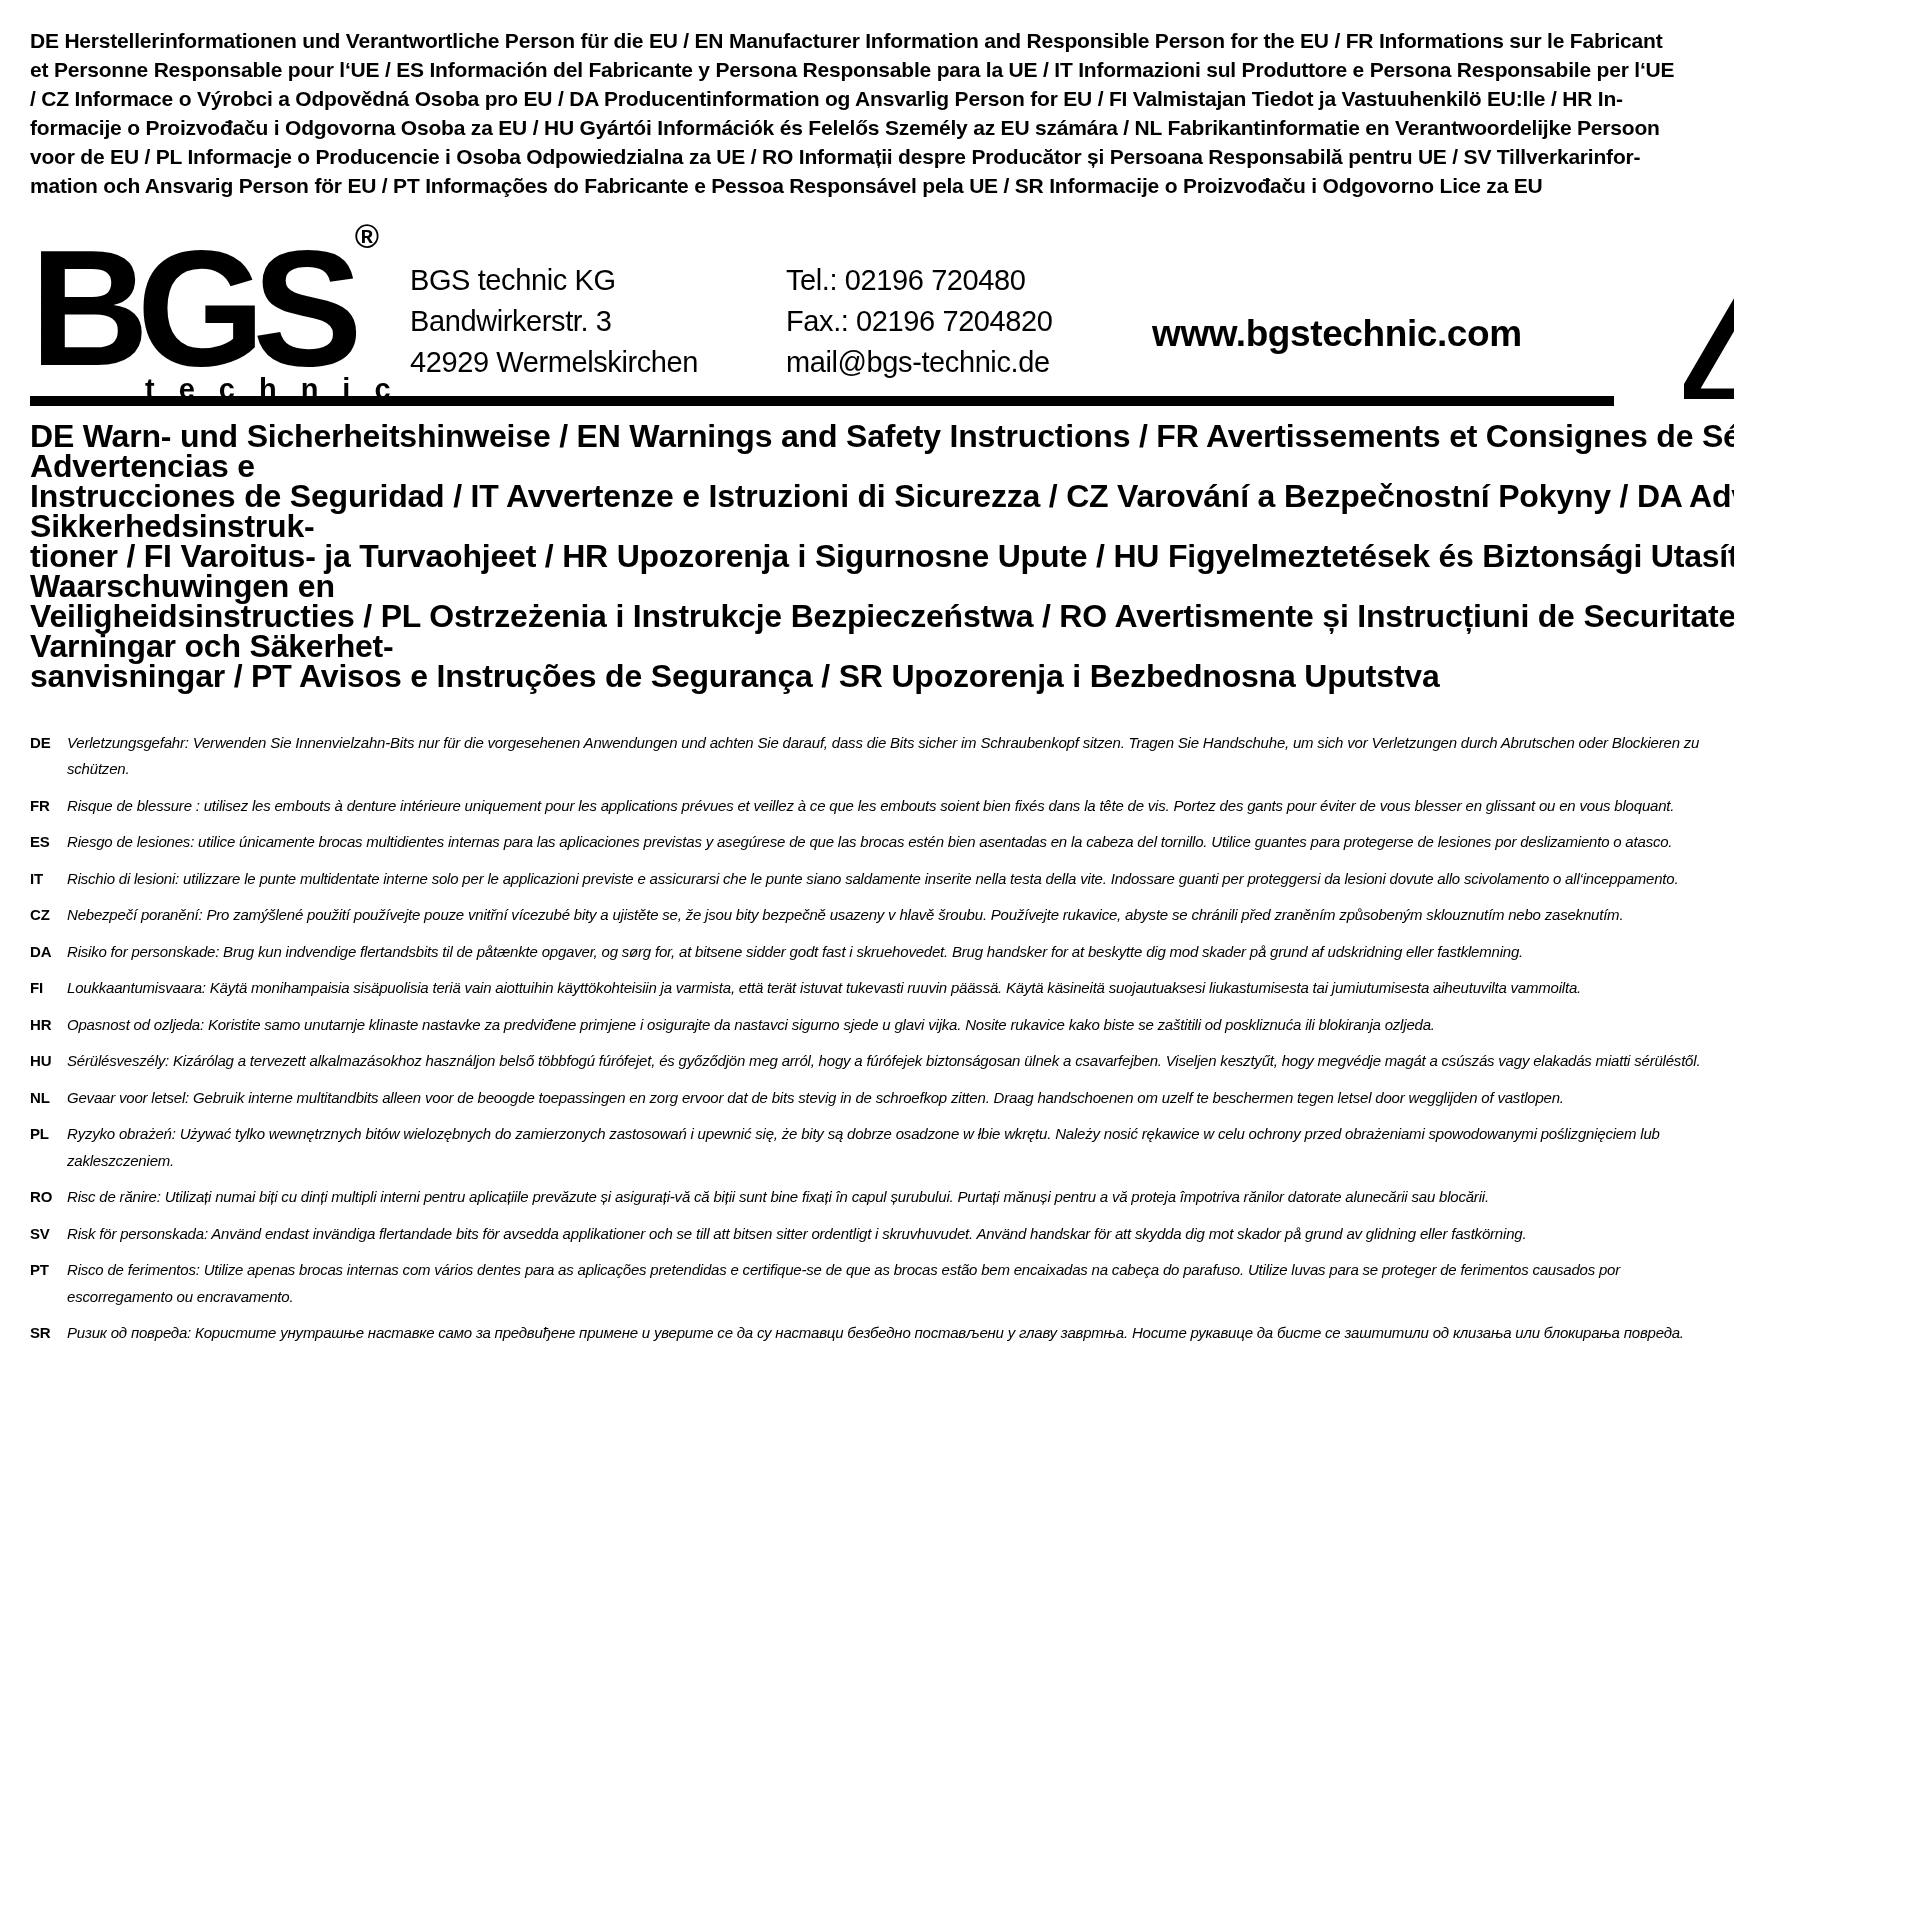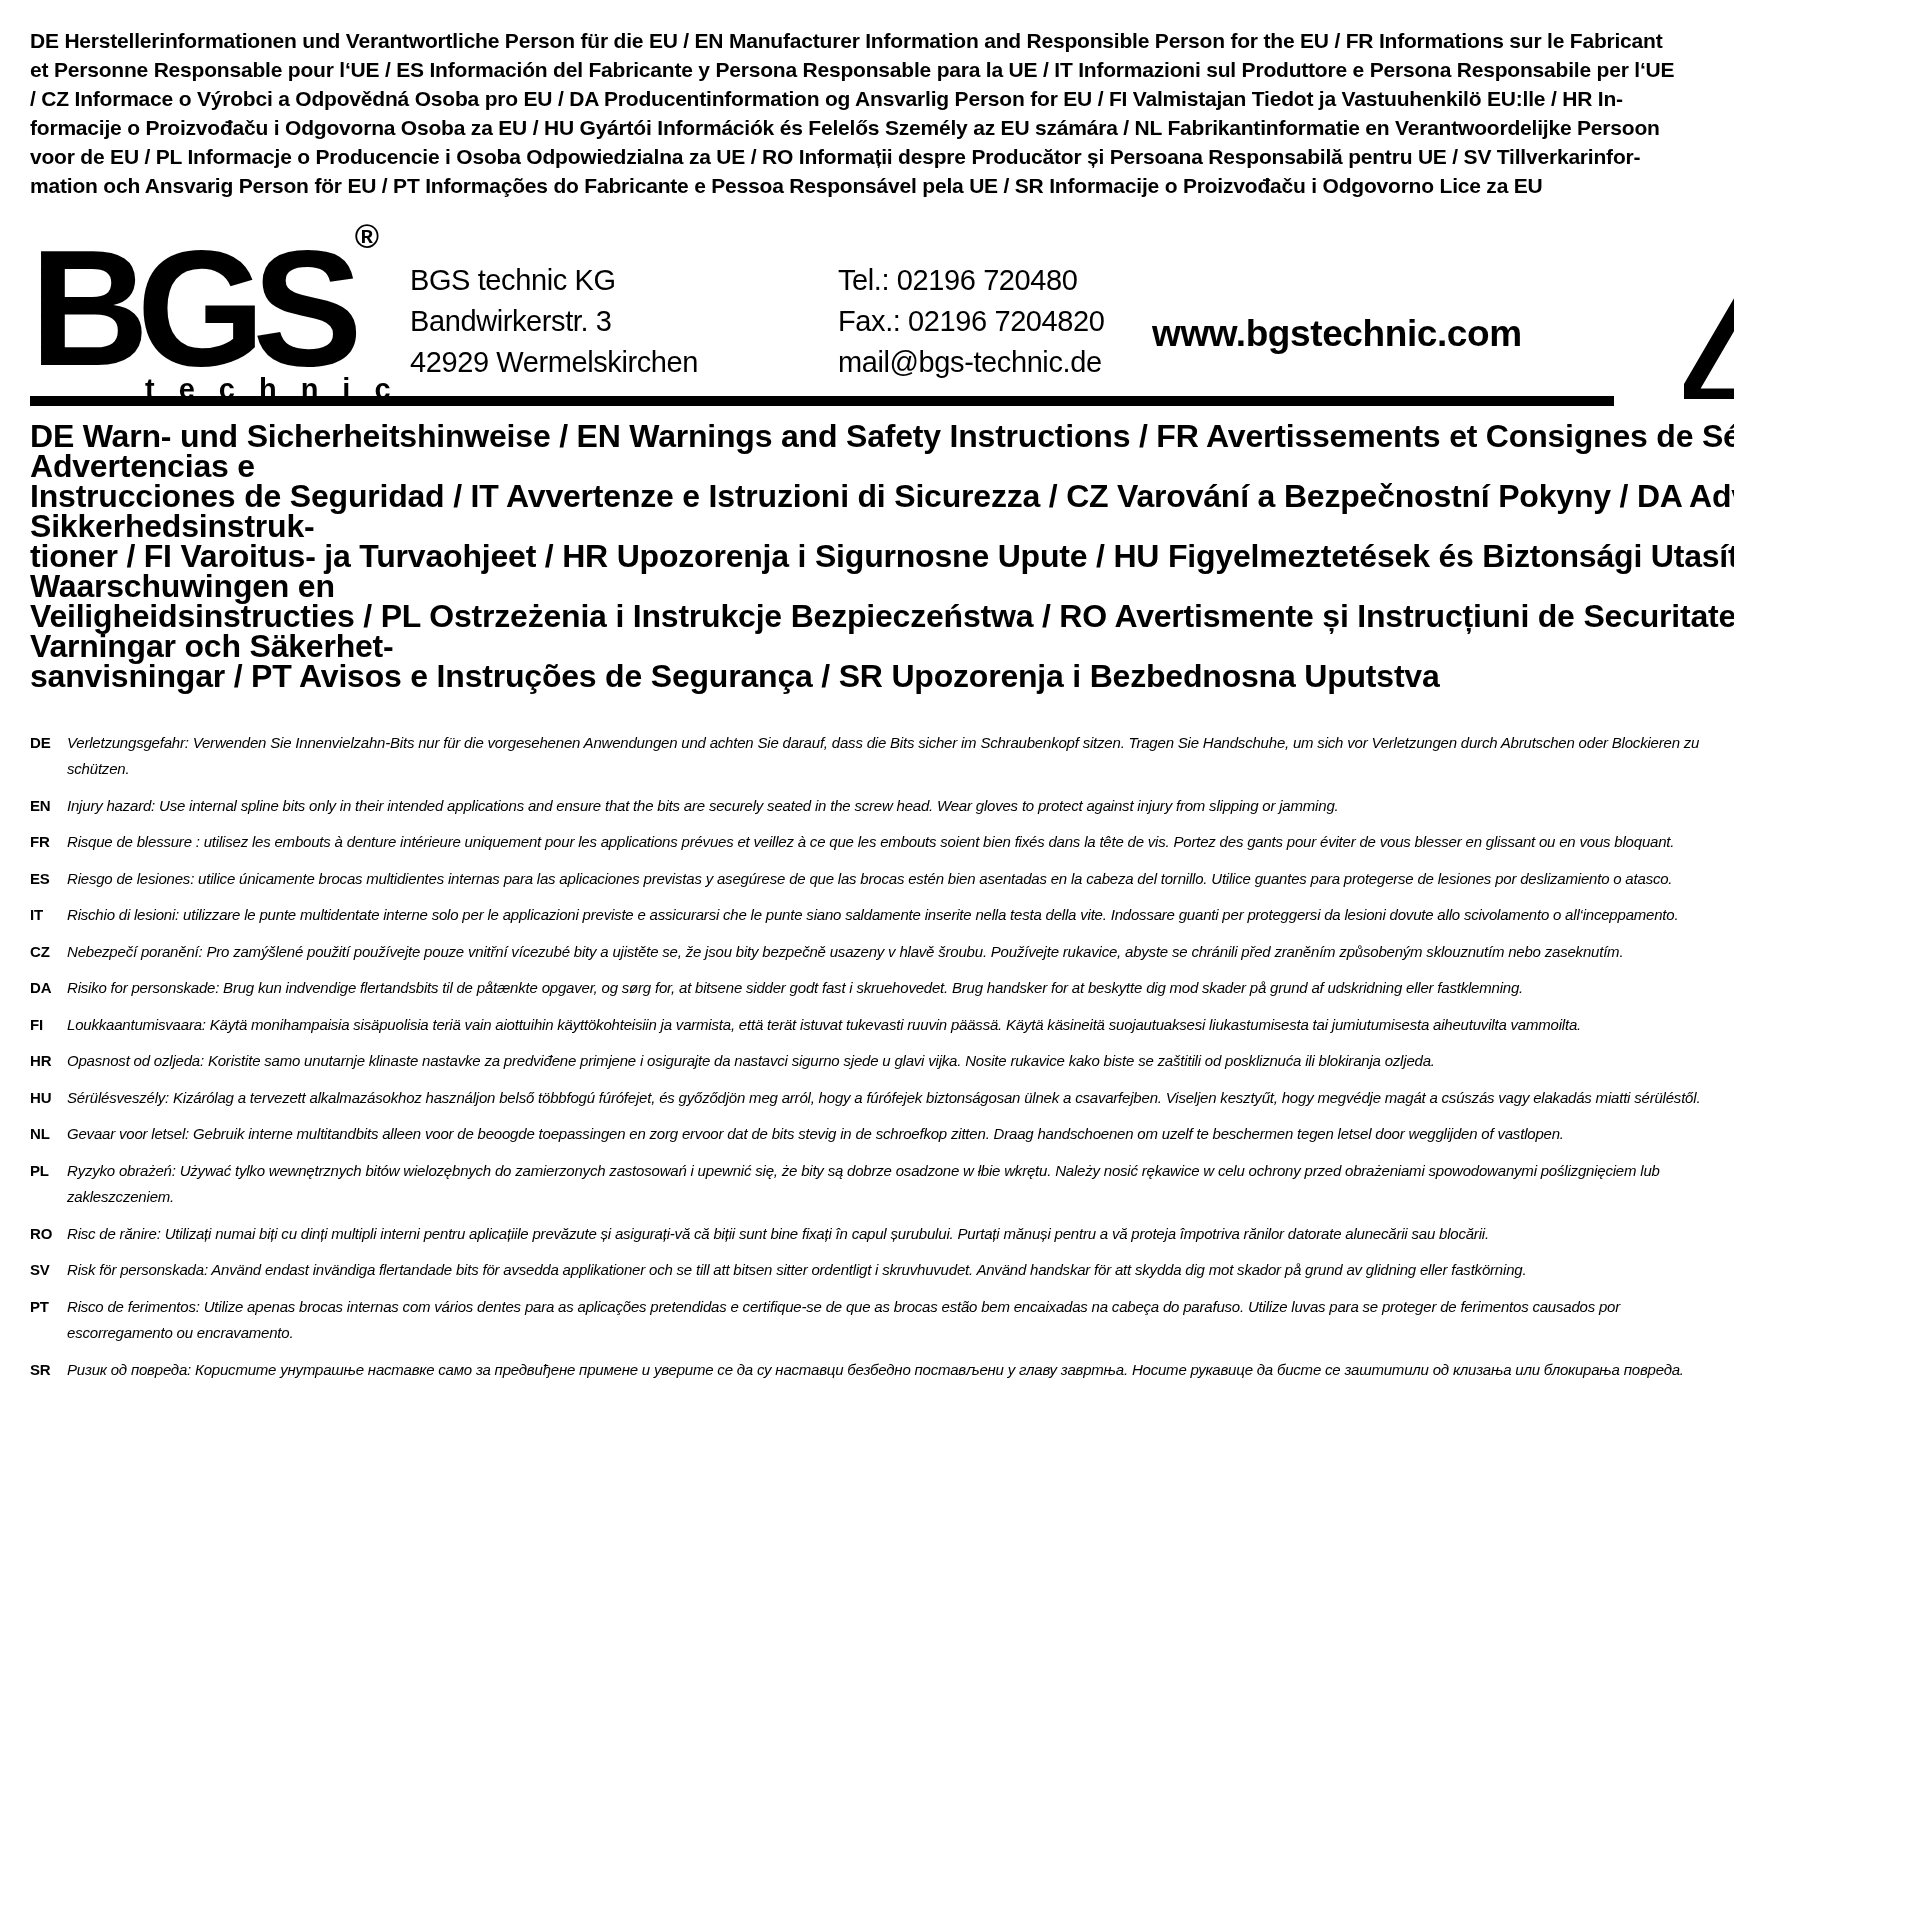--- a/index.html
+++ b/index.html
@@ -42,21 +42,21 @@
   }
   .logo-sub {
     font-weight: bold;
     font-size: 29px;
     letter-spacing: 24px;
     padding-left: 115px;
     margin-top: -4.7px;
     white-space: nowrap;
   }
   .address-col { position: absolute; left: 380px; top: 37px; font-size: 29px; line-height: 41px; white-space: pre-line; letter-spacing: -0.4px; }
-  .contact-col { position: absolute; left: 808px; top: 37px; font-size: 29px; line-height: 41px; white-space: pre-line; letter-spacing: -0.4px; }
+  .contact-col { position: absolute; left: 756px; top: 37px; font-size: 29px; line-height: 41px; white-space: pre-line; letter-spacing: -0.4px; }
   .website { position: absolute; left: 1122px; top: 90px; font-size: 37px; font-weight: bold; letter-spacing: -0.4px; }
   .warning-triangle { position: absolute; left: 1654px; top: -3.1px; width: 208px; height: 179px; }
   .rule { width: 1584px; height: 10px; background: #000000; margin-top: 7.8px; }
   .safety-header {
     font-weight: bold;
     font-size: 32px;
     line-height: 30px;
     letter-spacing: -0.2px;
     white-space: pre-line;
     margin-top: 15px;
@@ -109,24 +109,20 @@
 tioner / FI Varoitus- ja Turvaohjeet / HR Upozorenja i Sigurnosne Upute / HU Figyelmeztetések és Biztonsági Utasítások / NL Waarschuwingen en
 Veiligheidsinstructies / PL Ostrzeżenia i Instrukcje Bezpieczeństwa / RO Avertismente și Instrucțiuni de Securitate / SV Varningar och Säkerhet-
 sanvisningar / PT Avisos e Instruções de Segurança / SR Upozorenja i Bezbednosna Uputstva</div>
 
   <div class="warnings-list" id="warnings-list">
   <div class="warning-item">
     <span class="warning-code">DE</span>
     <span class="warning-text">Verletzungsgefahr: Verwenden Sie Innenvielzahn-Bits nur für die vorgesehenen Anwendungen und achten Sie darauf, dass die Bits sicher im Schraubenkopf sitzen. Tragen Sie Handschuhe, um sich vor Verletzungen durch Abrutschen oder Blockieren zu schützen.</span>
   </div>
 
-  <div class="warning-item">
-    <span class="warning-code">EN</span>
-    <span class="warning-text">Injury hazard: Use internal spline bits only in their intended applications and ensure that the bits are securely seated in the screw head. Wear gloves to protect against injury from slipping or jamming.</span>
-  </div>
 
   <div class="warning-item">
     <span class="warning-code">FR</span>
     <span class="warning-text">Risque de blessure : utilisez les embouts à denture intérieure uniquement pour les applications prévues et veillez à ce que les embouts soient bien fixés dans la tête de vis. Portez des gants pour éviter de vous blesser en glissant ou en vous bloquant.</span>
   </div>
 
   <div class="warning-item">
     <span class="warning-code">ES</span>
     <span class="warning-text">Riesgo de lesiones: utilice únicamente brocas multidientes internas para las aplicaciones previstas y asegúrese de que las brocas estén bien asentadas en la cabeza del tornillo. Utilice guantes para protegerse de lesiones por deslizamiento o atasco.</span>
   </div>

